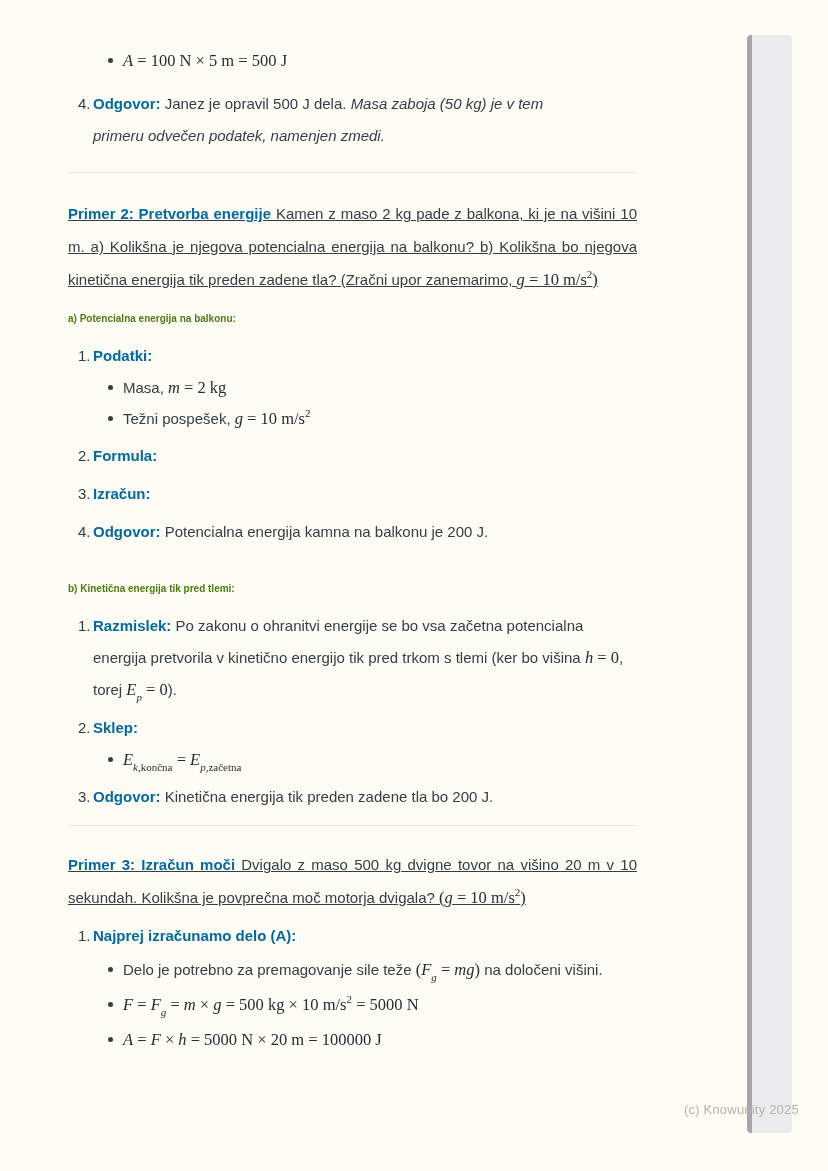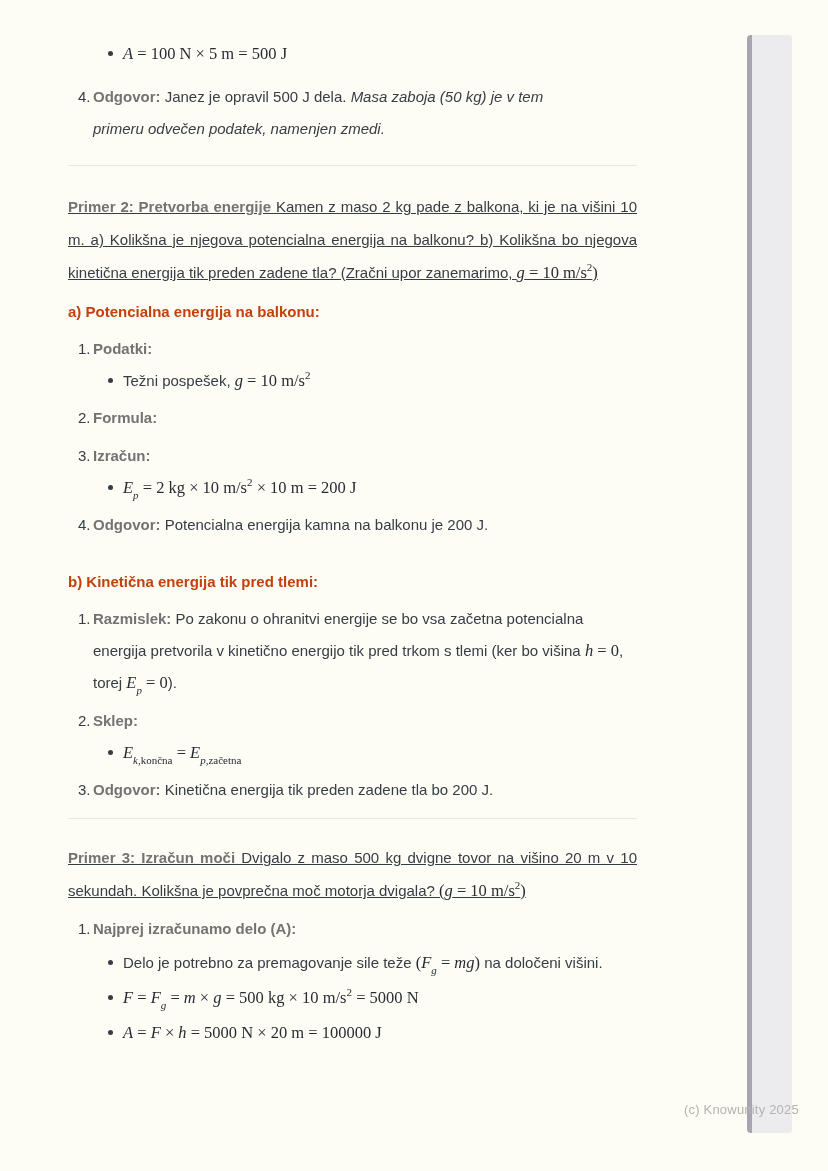--- a/index.html
+++ b/index.html
@@ -1,23 +1,23 @@
 <!DOCTYPE html>
 <html><head>
 <meta charset="utf-8">
 <style>
   html,body{margin:0;padding:0;}
   .screen{
     position:relative;width:828px;height:1171px;overflow:hidden;
     background:#fdfcf5;color:#363d45;
     font-family:"Liberation Sans",sans-serif;font-size:15px;
   }
-  .content{position:absolute;left:68px;top:1px;width:569px;padding-top:37px;}
-  b,.lbl{font-weight:bold;color:#737373;margin-top:43px;}
-  h3{font-size:15px;font-weight:bold;color:#c2410c;margin:8px 0 0;line-height:30px;}
+  .content{position:absolute;left:68px;top:8px;width:569px;padding-top:37px;}
+  b,.lbl{font-weight:bold;color:#0369a1;margin-top:43px;}
+  h3{font-size:10px;font-weight:bold;color:#4d7c0f;margin:8px 0 0;line-height:30px;}
   h3.hb{margin-top:26px;}
   .para{margin:0;line-height:33px;text-align:justify;text-decoration:underline;}
   .oli{display:flex;margin-left:10px;margin-top:6px;line-height:31px;}
   .oli.first{margin-top:12px;line-height:32px;}
   .oli .num{flex:none;width:15px;}
   .oli .li-body{flex:1;line-height:32px;}
   .bli{display:flex;margin-left:40px;line-height:31px;}
   .bli .li-body{flex:1;}
   .dot{width:5px;height:5px;border-radius:50%;background:#363d45;flex:none;margin:13px 10px 0 0;}
   .grp3 .bli{line-height:35px;justify-content:center;}
@@ -76,38 +76,38 @@
     <h3>a) Potencialna energija na balkonu:</h3>
 
     <div class="oli">
       <span class="num">1.</span>
       <div class="li-body"><b class="lbl">Podatki:</b></div>
     </div>
 
     <div class="bli">
       <span class="dot"></span>
       <div class="li-body">
+        <span>Masa, </span><span class="math"><i>m</i><span> = 2 kg</span></span>
+      </div>
+    </div>
+    <div class="bli">
+      <span class="dot"></span>
+      <div class="li-body">
         <span>Težni pospešek, </span><span class="math"><i>g</i><span> = 10 m/s</span><sup>2</sup></span>
       </div>
     </div>
 
     <div class="oli">
       <span class="num">2.</span>
       <div class="li-body"><b class="lbl">Formula:</b></div>
     </div>
 
     <div class="oli">
       <span class="num">3.</span>
       <div class="li-body"><b class="lbl">Izračun:</b></div>
-    </div>
-    <div class="bli">
-      <span class="dot"></span>
-      <div class="li-body">
-        <span class="math"><i>E</i><sub><i>p</i></sub><span> = 2 kg × 10 m/s</span><sup>2</sup><span> × 10 m = 200 J</span></span>
-      </div>
     </div>
 
     <div class="oli">
       <span class="num">4.</span>
       <div class="li-body">
         <b class="lbl">Odgovor:</b><span> Potencialna energija kamna na balkonu je 200 J.</span>
       </div>
     </div>
 
     <h3 class="hb">b) Kinetična energija tik pred tlemi:</h3>

